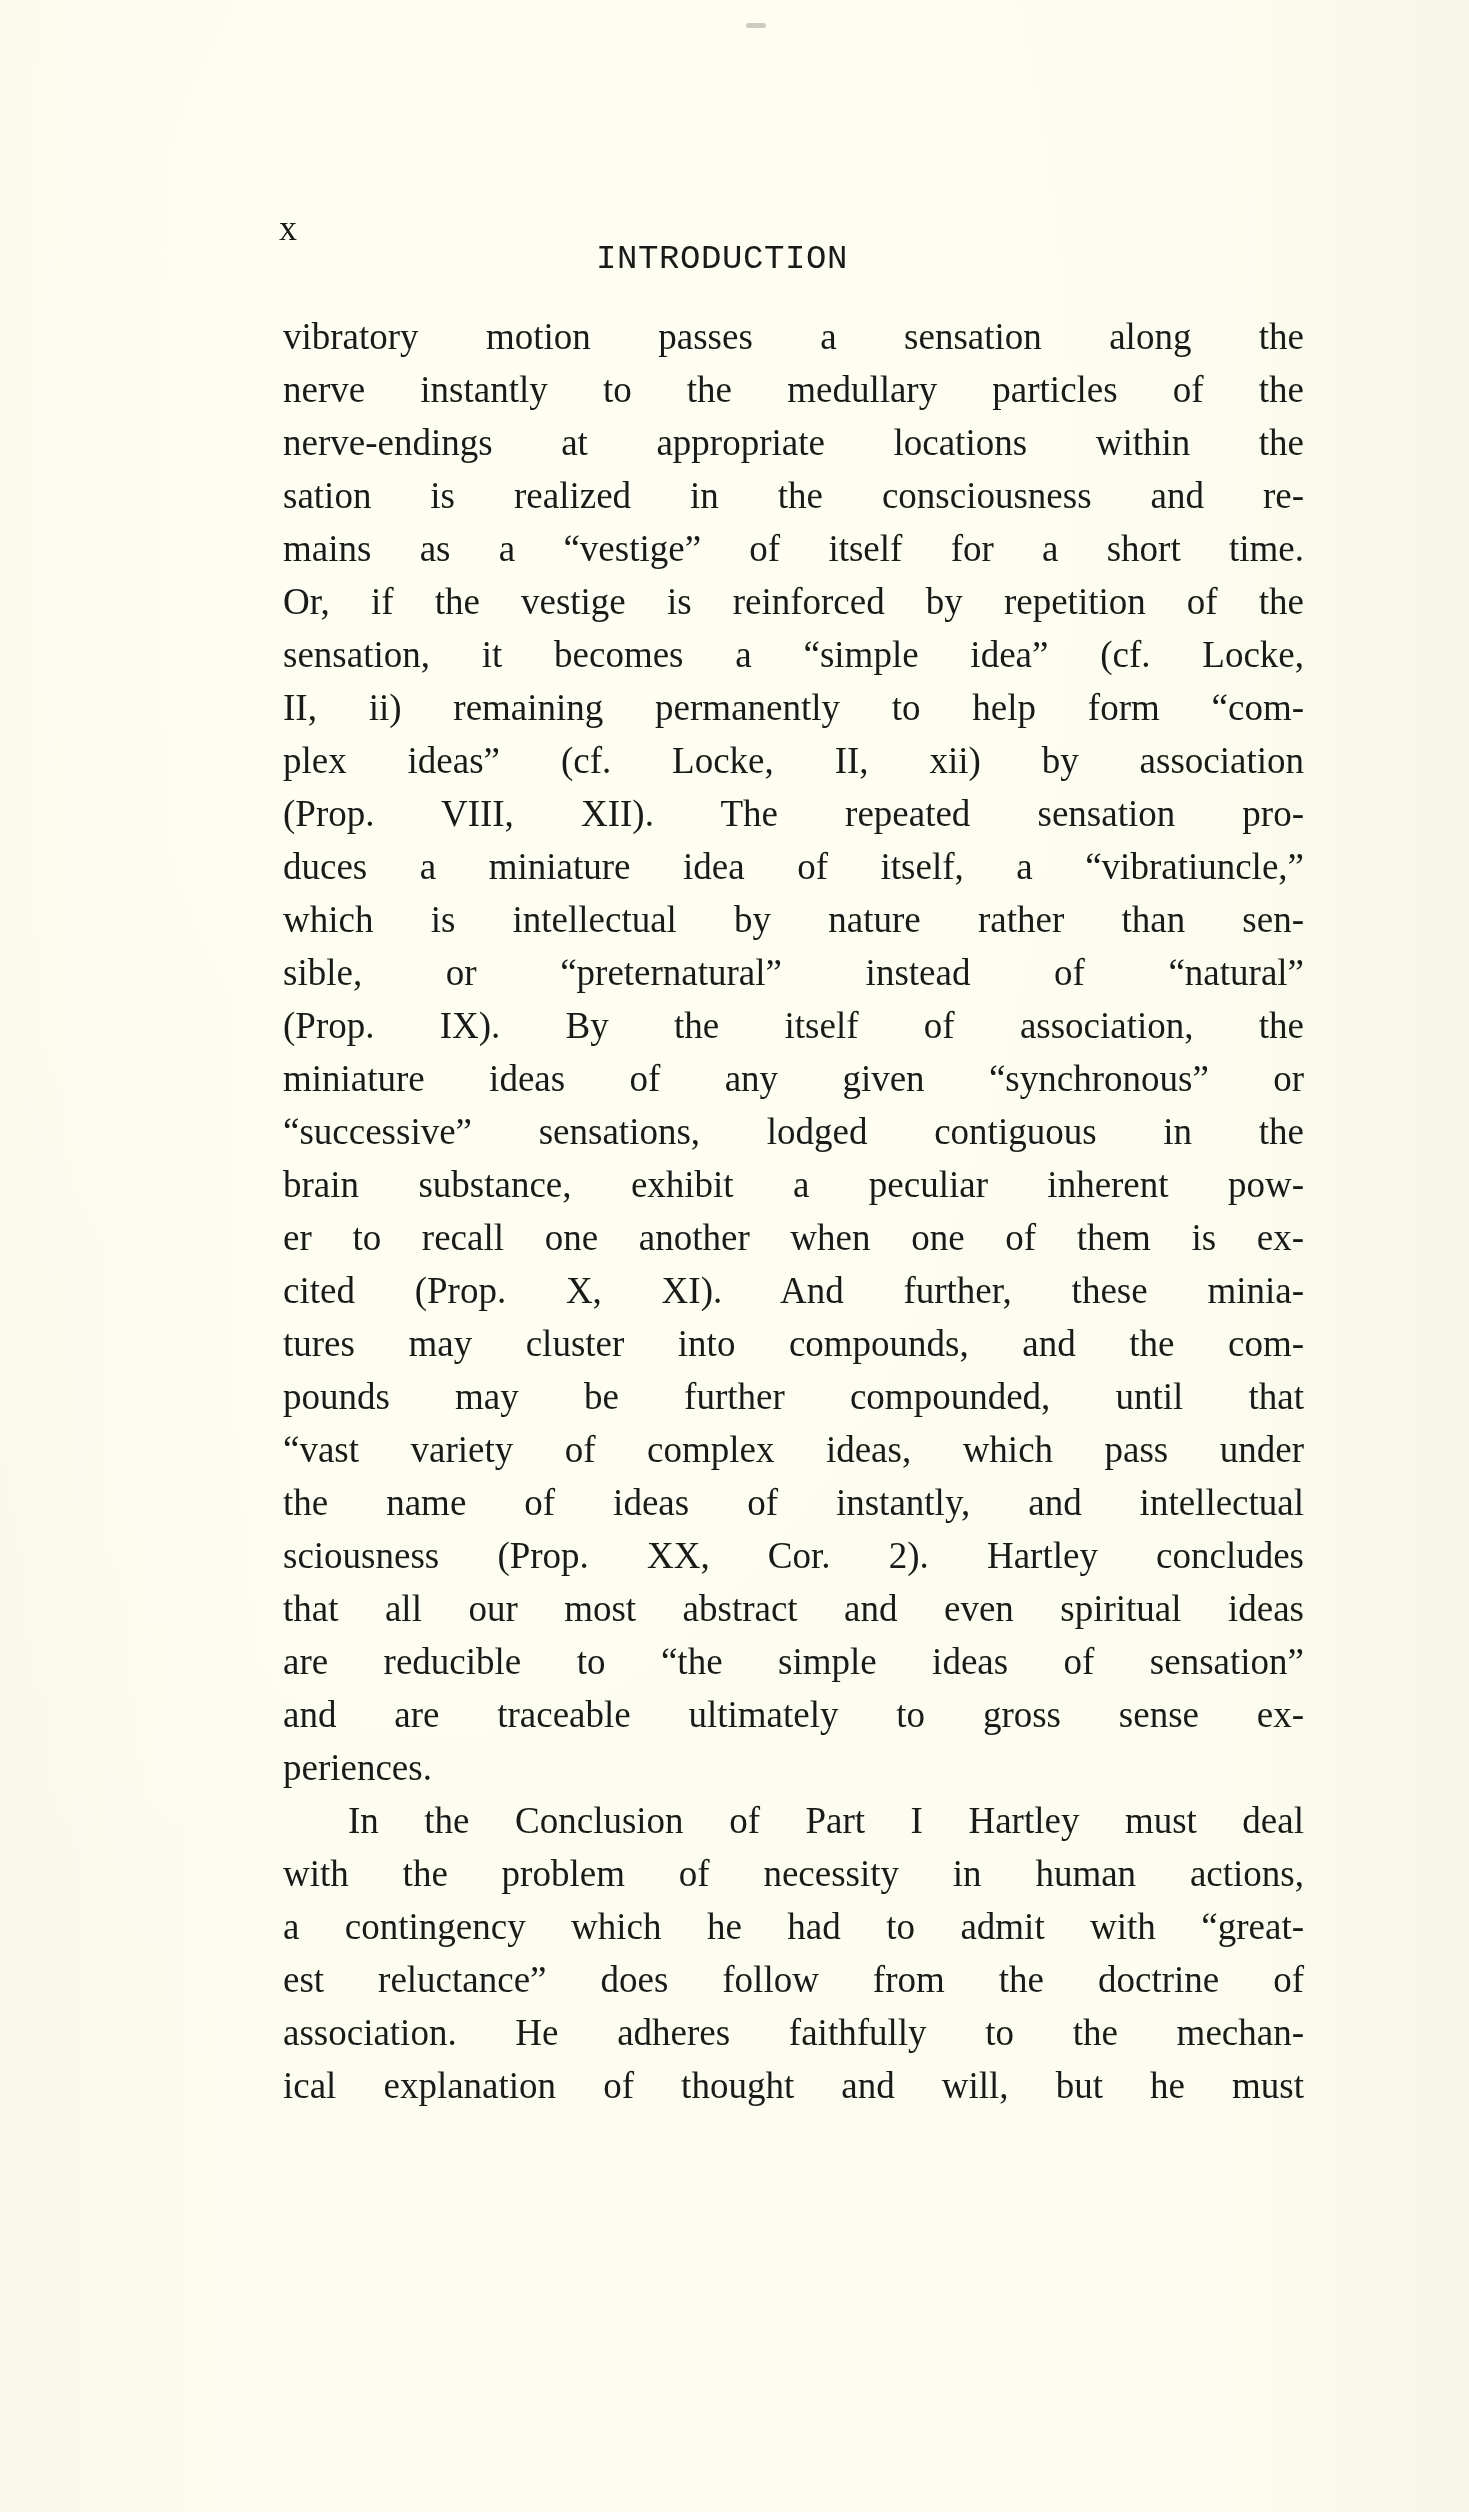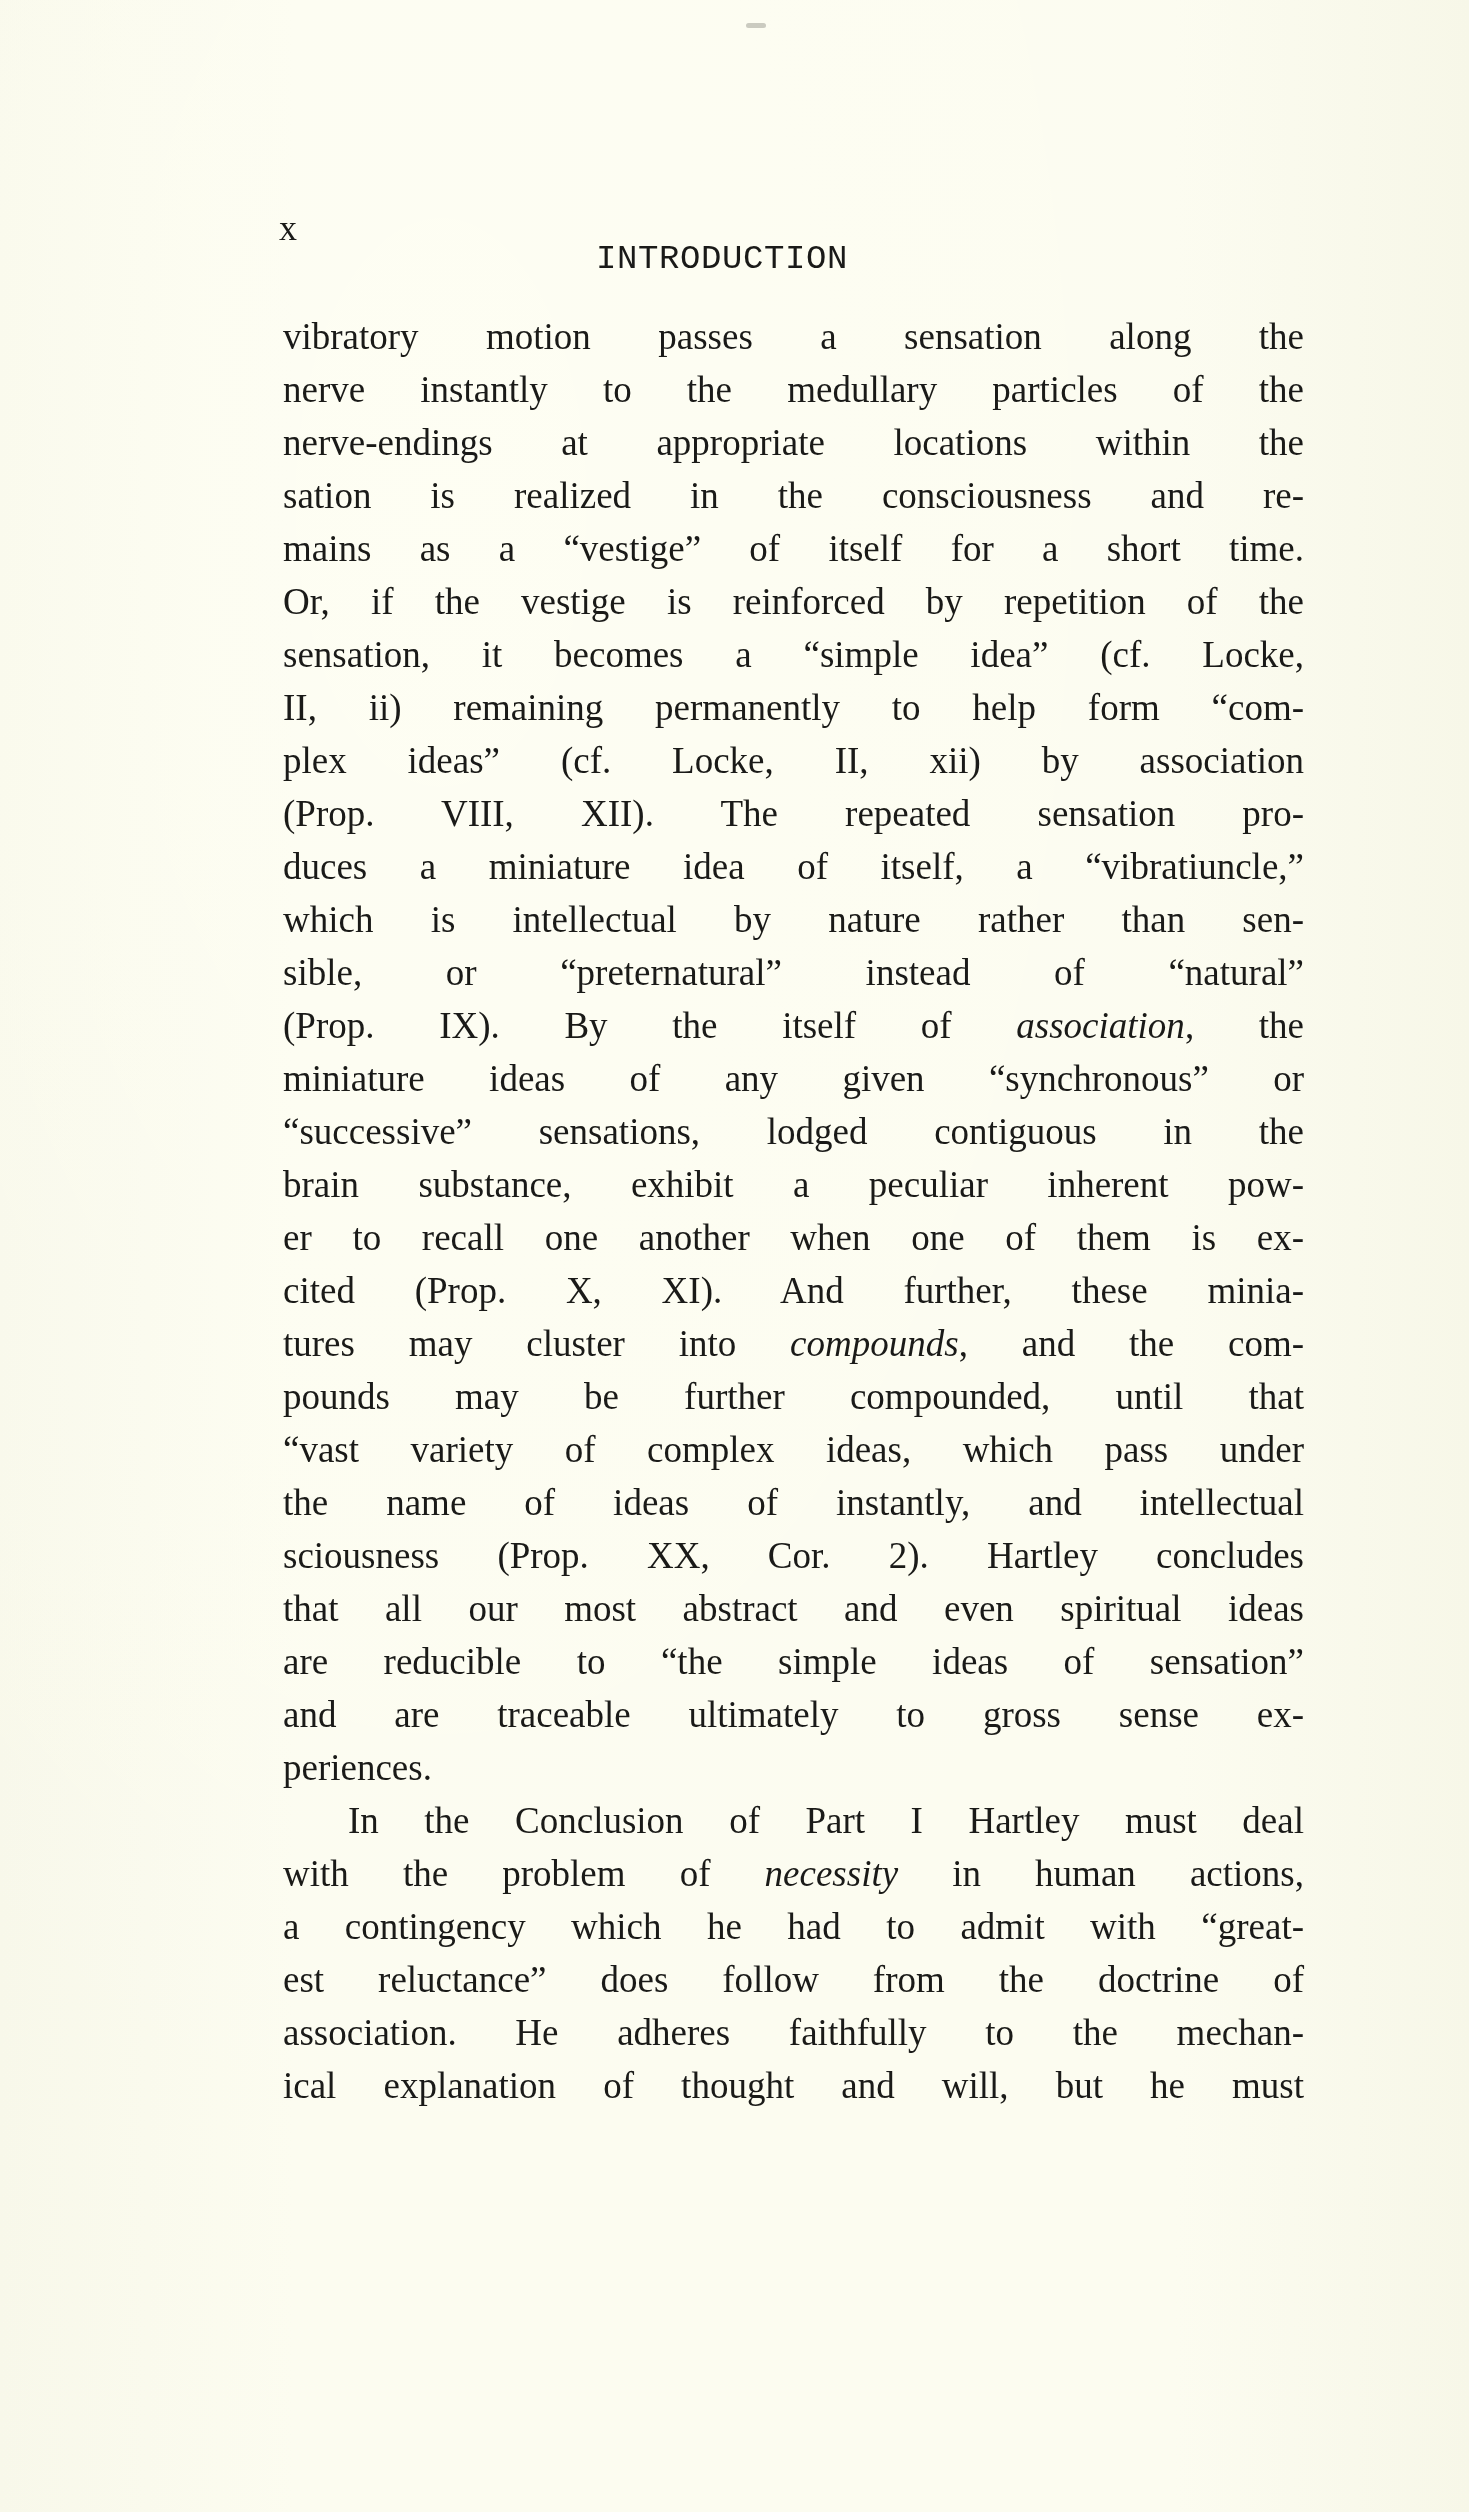--- a/index.html
+++ b/index.html
@@ -75,21 +75,20 @@
       white-space: nowrap;
       overflow: visible;
     }
     .line.last {
       text-align-last: left;
     }
     .line.indent {
       padding-left: 65px;
     }
     .seg-italic {
-      font-style: italic;
     }
   </style>
 </head>
 <body>
 
 <div class="page">
   <div class="speck"></div>
 
   <div class="running-head">
     <span class="folio">x</span>

